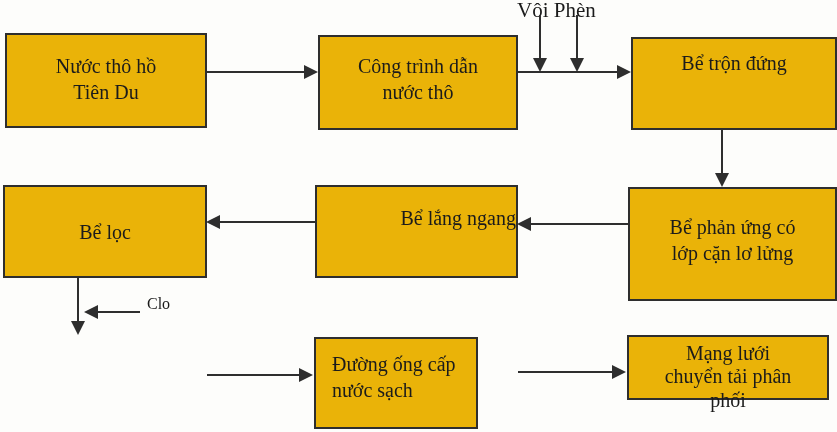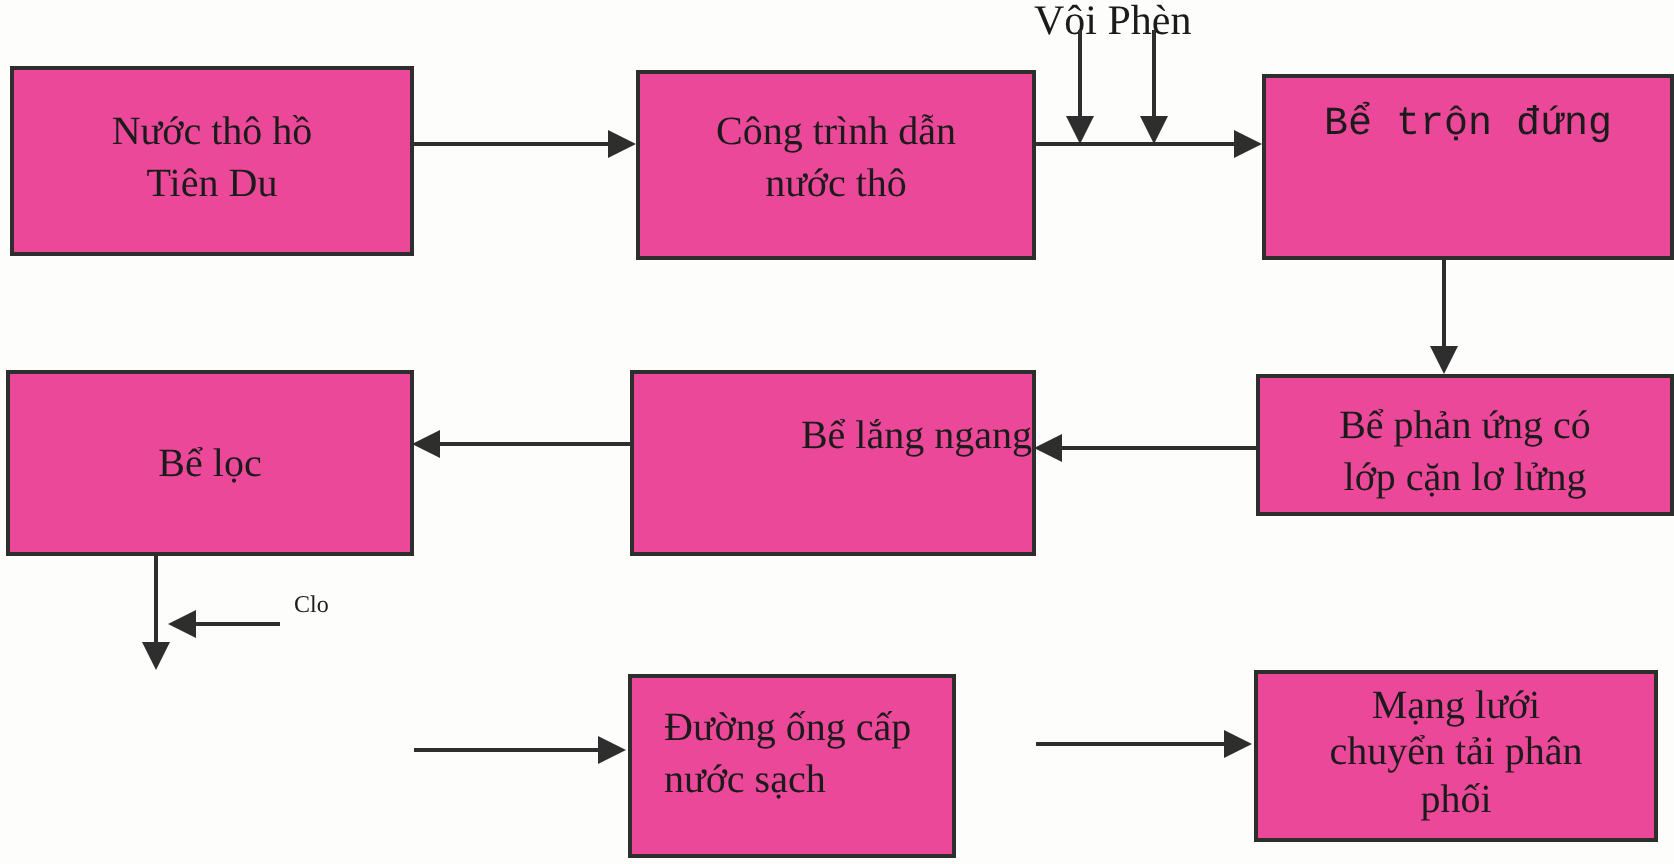--- a/index.html
+++ b/index.html
@@ -8,52 +8,52 @@
     width:837px;height:432px;
     overflow:hidden;
     background:#fdfdfb;
     font-family:"Liberation Serif","DejaVu Serif",serif;
     color:#1b1b1b;
   }
   .box{
     position:absolute;
     box-sizing:border-box;
     border:2px solid #2e2e2e;
-    background:#ec4899;
+    background:#eab308;
     font-size:20px;
     line-height:1.3;
     text-align:center;
     white-space:pre-line;
   }
   .hline,.vline{position:absolute;background:#2e2e2e;}
   .arrow{position:absolute;width:0;height:0;}
   .arrow.right{border-top:7px solid transparent;border-bottom:7px solid transparent;border-left:14px solid #2e2e2e;}
   .arrow.left {border-top:7px solid transparent;border-bottom:7px solid transparent;border-right:14px solid #2e2e2e;}
   .arrow.down {border-left:7px solid transparent;border-right:7px solid transparent;border-top:14px solid #2e2e2e;}
-  .freelabel{position:absolute;font-size:12px;white-space:nowrap;}
+  .freelabel{position:absolute;font-size:16px;white-space:nowrap;}
 </style>
 </head>
 <body>
 
 <div id="canvas">
 
   <div class="box" style="left:5px;top:33px;width:202px;height:95px;padding-top:18px;">Nước thô hồ
 Tiên Du</div>
   <div class="box" style="left:318px;top:35px;width:200px;height:95px;padding-top:16px;">Công trình dẫn
 nước thô</div>
-  <div class="box" style="left:631px;top:37px;width:206px;height:93px;padding-top:11px;font-family:Liberation Mono, monospace;">Bể trộn đứng</div>
+  <div class="box" style="left:631px;top:37px;width:206px;height:93px;padding-top:11px;">Bể trộn đứng</div>
 
   <div class="box" style="left:3px;top:185px;width:204px;height:93px;padding-top:32px;">Bể lọc</div>
   <div class="box" style="left:315px;top:185px;width:203px;height:93px;padding-top:18px;text-align:right;">Bể lắng ngang</div>
-  <div class="box" style="left:628px;top:187px;width:209px;height:71px;padding-top:11px;">Bể phản ứng có
+  <div class="box" style="left:628px;top:187px;width:209px;height:114px;padding-top:25px;">Bể phản ứng có
 lớp cặn lơ lửng</div>
 
   <div class="box" style="left:314px;top:337px;width:164px;height:92px;padding-top:12px;text-align:left;padding-left:16px;">Đường ống cấp
 nước sạch</div>
-  <div class="box" style="left:627px;top:335px;width:202px;height:86px;padding-top:5px;line-height:1.17;">Mạng lưới
+  <div class="box" style="left:627px;top:335px;width:202px;height:65px;padding-top:5px;line-height:1.17;">Mạng lưới
 chuyển tải phân
 phối</div>
 
   <div class="hline" style="left:207px;top:71px;width:99px;height:2px;"></div>
   <div class="arrow right" style="left:304px;top:65px;"></div>
 
   <div class="hline" style="left:517px;top:71px;width:102px;height:2px;"></div>
   <div class="arrow right" style="left:617px;top:65px;"></div>
 
   <div class="freelabel" style="left:517px;top:-2px;font-size:21px;">Vôi Phèn</div>

